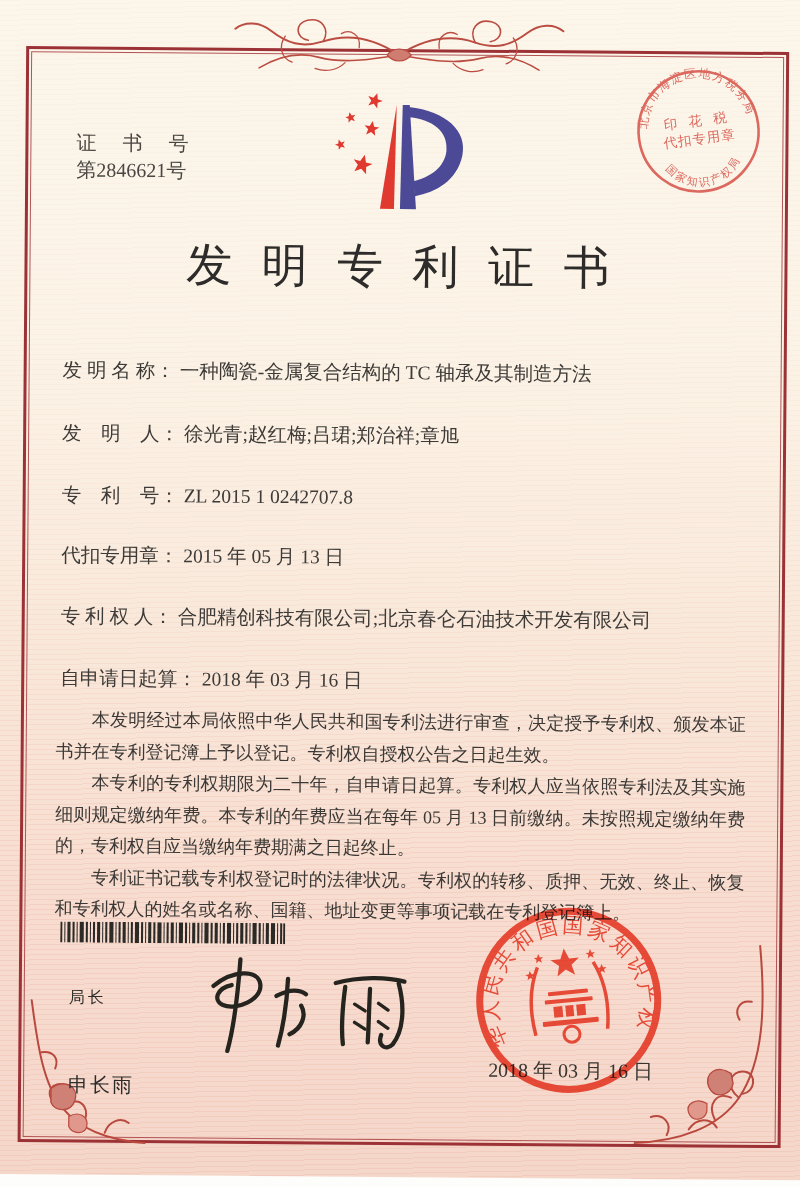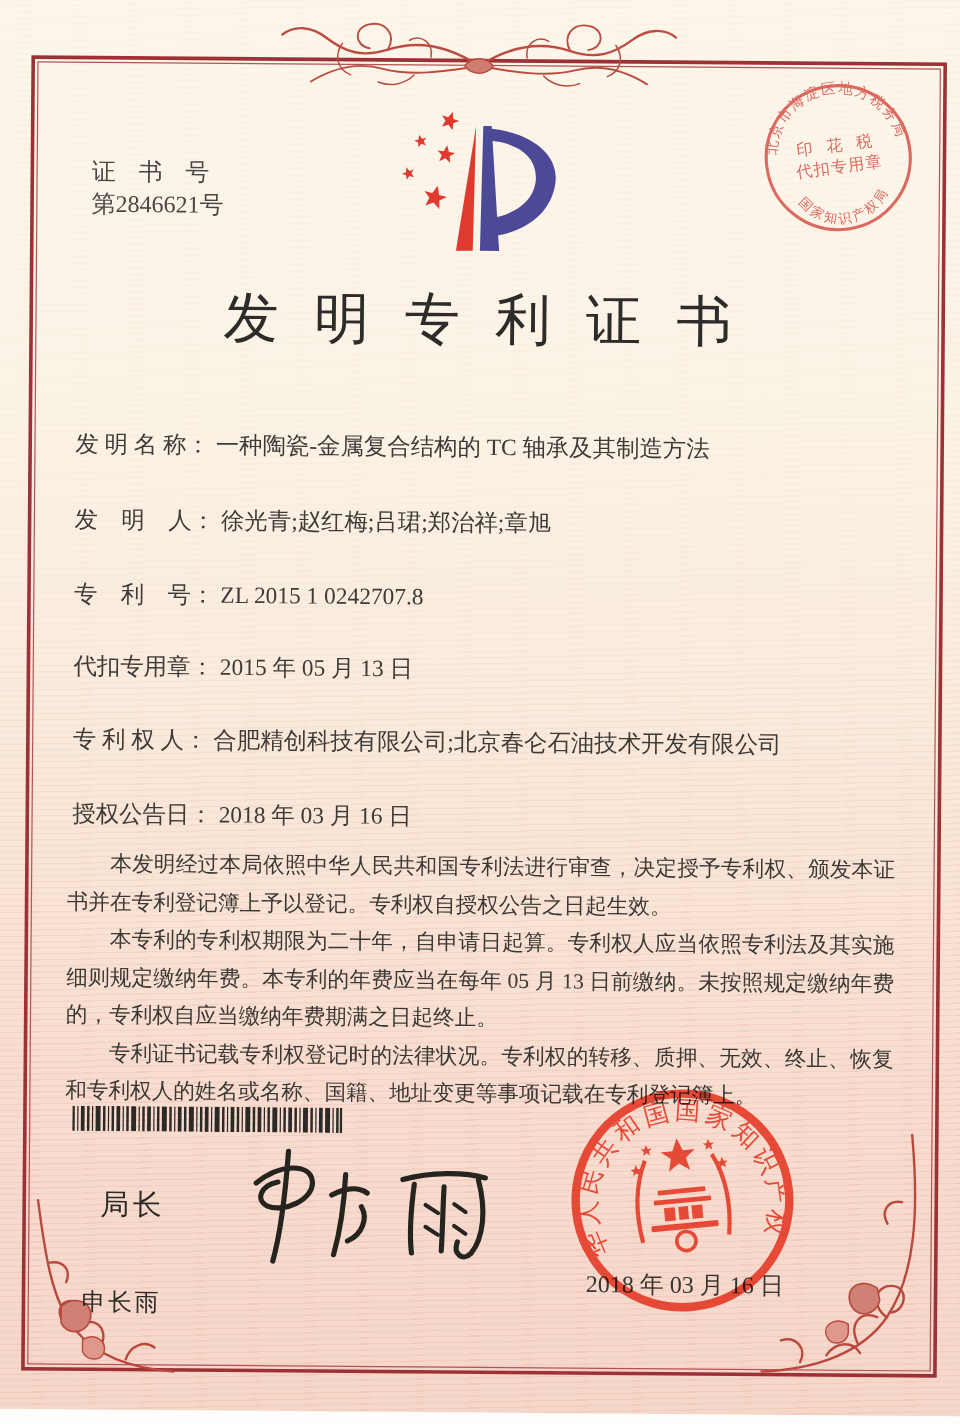--- a/index.html
+++ b/index.html
@@ -13,31 +13,31 @@
   }
   .guilloche {
     position: absolute; inset: 0;
     background: repeating-linear-gradient(178.5deg, rgba(223,126,104,0.13) 0 1px, rgba(0,0,0,0) 1px 5px);
     -webkit-mask-image: linear-gradient(180deg, rgba(0,0,0,0.25) 0%, rgba(0,0,0,0.30) 40%, #000 72%);
     mask-image: linear-gradient(180deg, rgba(0,0,0,0.25) 0%, rgba(0,0,0,0.30) 40%, #000 72%);
   }
   .frame-outer { position: absolute; left: 27px; right: 20px; top: 56px; bottom: 32px; border: 3px solid #9c3136; }
   .frame-inner { position: absolute; inset: 2px; border: 1px solid #b25456; }
   .cert-number { position: absolute; left: 48px; top: 116px; font-size: 20px; color: #4a4643; white-space: pre; }
-  .cert-number .no-label { letter-spacing: 7px; margin-right: 4px; }
+  .cert-number .no-label { letter-spacing: 7px; margin-right: 4px; font-family: Liberation Mono, monospace; }
   .logo-wrap { position: absolute; left: 330px; top: 94px; }
   .tax-stamp-wrap { position: absolute; left: 630px; top: 66px; opacity: 0.93; transform: rotate(-8deg); }
   .title { position: absolute; left: 0; right: 0; top: 243px; text-align: center; font-size: 46px; letter-spacing: 9px; color: #2e2c2a; white-space: pre; }
   .field { position: absolute; left: 66px; font-size: 19.5px; color: #3d3a37; white-space: pre; }
   .field .fvalue { margin-left: 5px; }
   .f0 { top: 366px; } .f1 { top: 429px; } .f2 { top: 491px; } .f3 { top: 551px; } .f4 { top: 612px; } .f5 { top: 674px; }
   .paragraphs { position: absolute; left: 62px; right: 58px; top: 714px; font-size: 18px; line-height: 31.5px; color: #3b3835; text-align: justify; }
   .paragraphs p { margin: 0; text-indent: 2em; }
   .barcode-wrap { position: absolute; left: 68px; top: 931px; }
-  .signer-title { position: absolute; left: 92px; top: 997px; font-family: "Liberation Sans", "DejaVu Sans", sans-serif; font-size: 24px; letter-spacing: 3px; color: #2d2b28; }
+  .signer-title { position: absolute; left: 77px; top: 997px; font-family: "Liberation Sans", "DejaVu Sans", sans-serif; font-size: 16px; letter-spacing: 3px; color: #2d2b28; }
   .signer-name { position: absolute; left: 77px; top: 1081px; font-family: "Liberation Sans", "DejaVu Sans", sans-serif; font-size: 20px; letter-spacing: 2px; color: #2d2b28; }
   .signature-wrap { position: absolute; left: 192px; top: 958px; }
   .issue-date { position: absolute; left: 497px; top: 1063px; font-size: 20px; color: #38342f; white-space: pre; }
   .big-seal-wrap { position: absolute; left: 477px; top: 906px; mix-blend-mode: multiply; opacity: 0.9; transform: rotate(-6deg); }
   .orn-top { position: absolute; left: 228px; top: 14px; }
   .orn-bl { position: absolute; left: 26px; top: 1002px; }
   .orn-br { position: absolute; left: 636px; top: 946px; }
 </style>
 </head>
 <body>
@@ -125,21 +125,21 @@
       <text x="70" y="82" text-anchor="middle" font-size="13.5" fill="#d95f55" letter-spacing="1" font-family="Liberation Serif, DejaVu Serif, serif">代扣专用章</text>
     </svg>
 
     <div class="title">发 明 专 利 证 书</div>
 
     <div class="field f0"><span class="flabel">发 明 名 称：</span><span class="fvalue">一种陶瓷-金属复合结构的 TC 轴承及其制造方法</span></div>
     <div class="field f1"><span class="flabel">发　明　人：</span><span class="fvalue">徐光青;赵红梅;吕珺;郑治祥;章旭</span></div>
     <div class="field f2"><span class="flabel">专　利　号：</span><span class="fvalue">ZL 2015 1 0242707.8</span></div>
     <div class="field f3"><span class="flabel">代扣专用章：</span><span class="fvalue">2015 年 05 月 13 日</span></div>
     <div class="field f4"><span class="flabel">专 利 权 人：</span><span class="fvalue">合肥精创科技有限公司;北京春仑石油技术开发有限公司</span></div>
-    <div class="field f5"><span class="flabel">授权公告日：</span><span class="fvalue">2018 年 03 月 16 日</span></div>
+    <div class="field f5"><span class="flabel">自申请日起算：</span><span class="fvalue">2018 年 03 月 16 日</span></div>
 
     <div class="paragraphs">
       <p>本发明经过本局依照中华人民共和国专利法进行审查，决定授予专利权、颁发本证书并在专利登记簿上予以登记。专利权自授权公告之日起生效。</p>
       <p>本专利的专利权期限为二十年，自申请日起算。专利权人应当依照专利法及其实施细则规定缴纳年费。本专利的年费应当在每年 05 月 13 日前缴纳。未按照规定缴纳年费的，专利权自应当缴纳年费期满之日起终止。</p>
       <p>专利证书记载专利权登记时的法律状况。专利权的转移、质押、无效、终止、恢复和专利权人的姓名或名称、国籍、地址变更等事项记载在专利登记簿上。</p>
     </div>
 
     <svg class="barcode-wrap" width="225" height="21" viewBox="0 0 220 21" preserveAspectRatio="none">
       <g fill="#2c2a27">
         <rect x="0" width="2" height="21"></rect>

